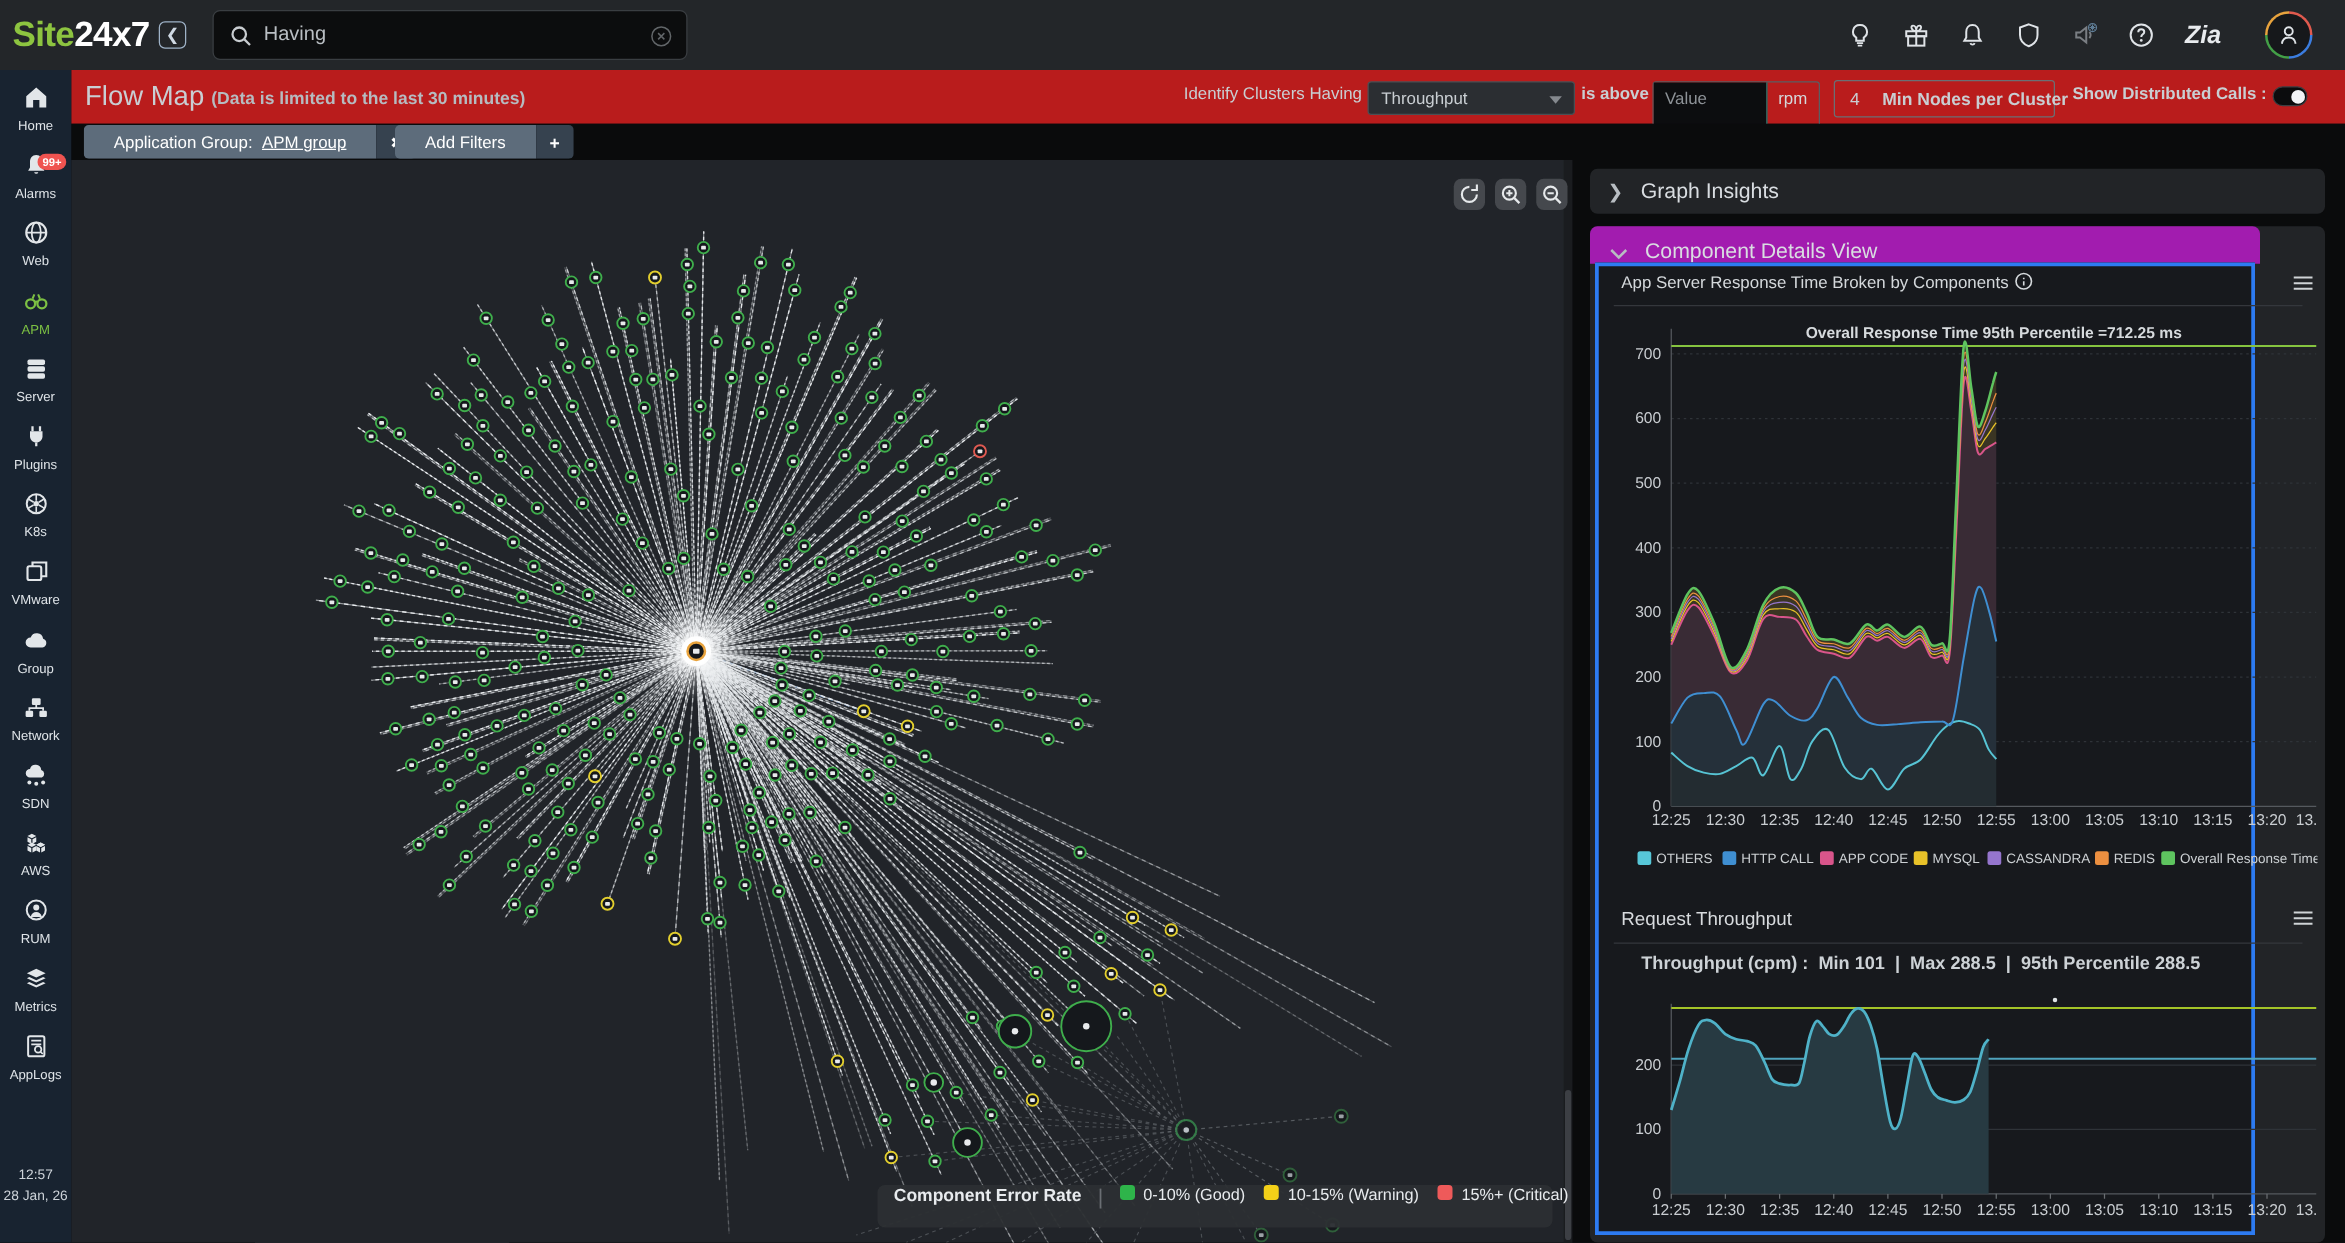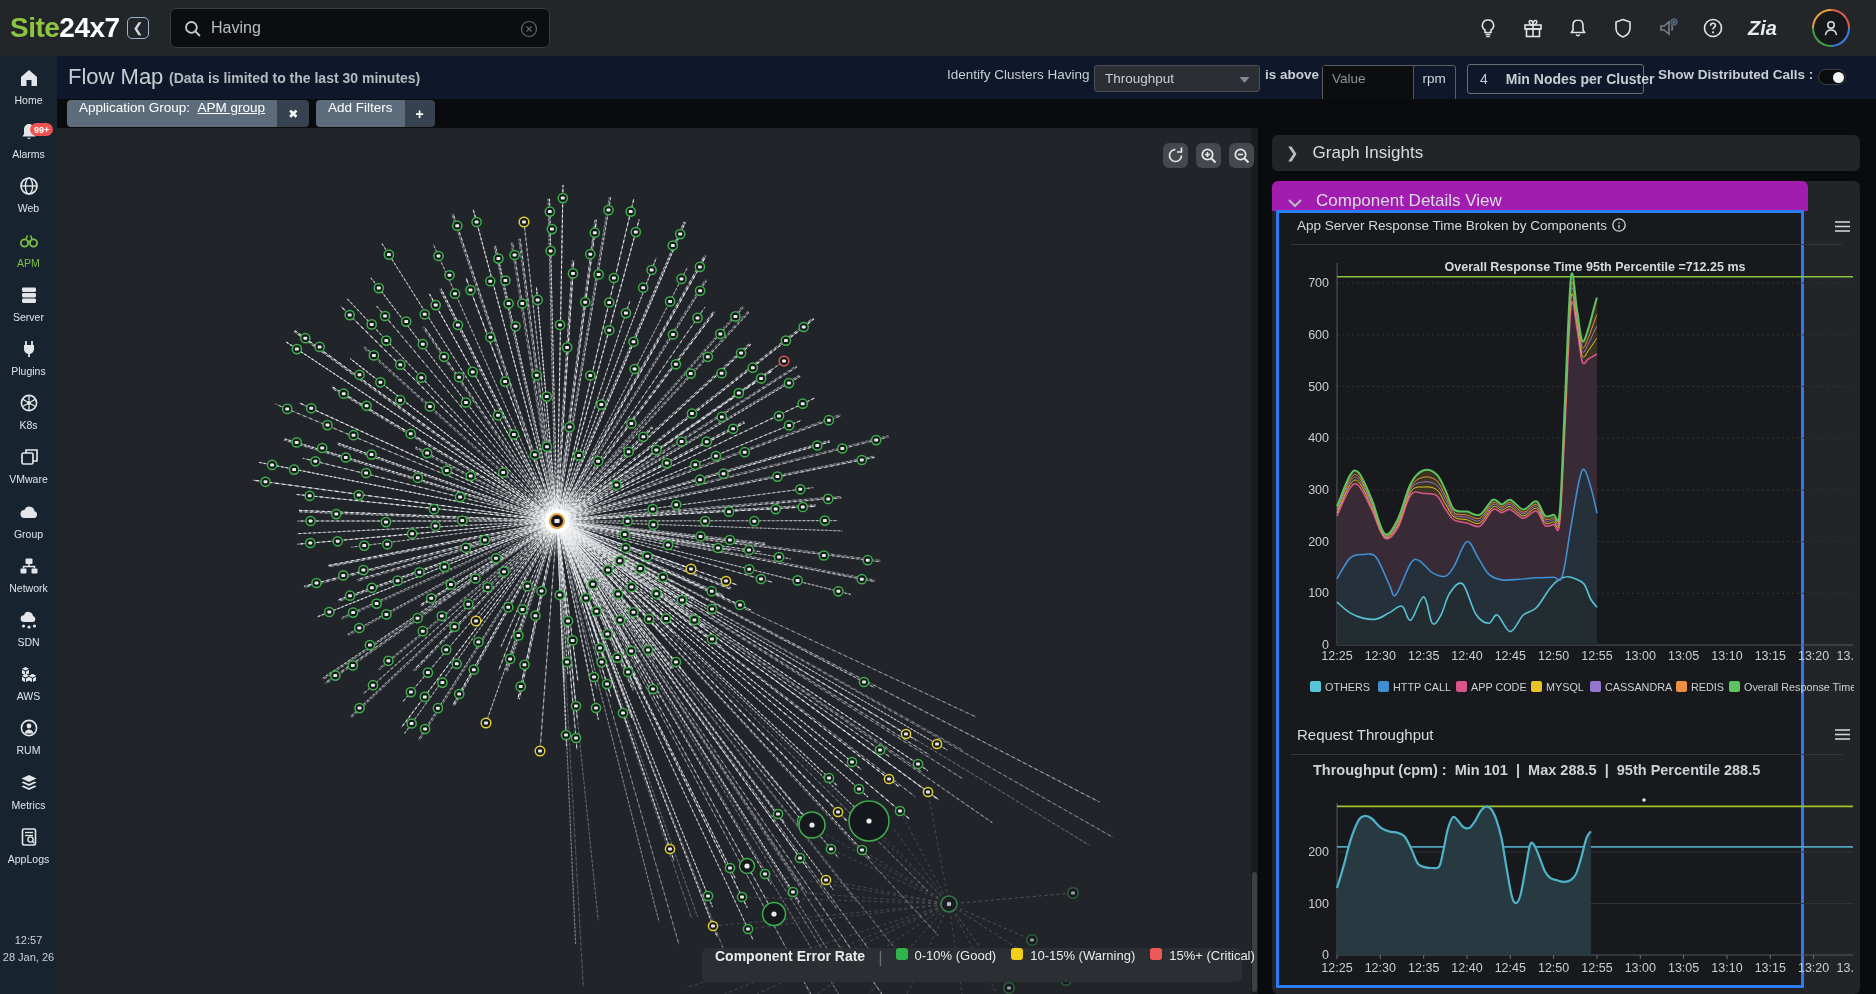--- a/index.html
+++ b/index.html
@@ -1,27 +1,27 @@
 <!DOCTYPE html>
 <html><head><meta charset="utf-8"><style>
 *{margin:0;padding:0;box-sizing:border-box}
 html,body{width:1876px;height:994px;overflow:hidden;background:#0a0b0c;font-family:"Liberation Sans",sans-serif}
 #topbar{position:absolute;left:0;top:0;width:1876px;height:56px;background:#232629;z-index:30}
 .logo{position:absolute;left:10px;top:12px;font-size:28px;font-weight:bold;letter-spacing:-0.5px}
 .logo .g{color:#8dc440}.logo .w{color:#ffffff}
 .collapse{position:absolute;left:127px;top:17px;width:22px;height:22px;border:1.5px solid #9fb3c8;border-radius:5px;color:#cfd9e3;text-align:center;font-size:13px;line-height:19px}
 .search{position:absolute;left:170px;top:8px;width:380px;height:40px;background:#0c0d0e;border:1px solid #3a3e42;border-radius:6px}
 .search .ph{position:absolute;left:40px;top:10px;font-size:16px;color:#b9bec3}
-#row2{position:absolute;left:57px;top:56px;width:1819px;height:43px;background:#0f172a;z-index:20}
+#row2{position:absolute;left:57px;top:56px;width:1819px;height:43px;background:#b91c1c;z-index:20}
 .fmtitle{position:absolute;left:11px;top:8px;font-size:22px;color:#c9ced3}
 .fmsub{position:absolute;left:112px;top:14px;font-size:14px;font-weight:bold;color:#b6bbc0}
 .ctl{position:absolute;top:7px;height:28px;font-size:13.5px;color:#c9ced2}
 #chiprow{position:absolute;left:57px;top:99px;width:1819px;height:29px;background:#0a0b0c;z-index:20}
 .chip{position:absolute;top:1px;height:27px;display:flex;border-radius:4px;overflow:hidden;font-size:13.5px;color:#fff}
-.chip .m{background:#5d6c7b;display:flex;align-items:flex-start;padding:0 12px}
+.chip .m{background:#5d6c7b;display:flex;align-items:center;padding:0 24px}
 .chip .x{background:#36424f;display:flex;align-items:center;padding:0 11px;font-size:12px}
 #maparea{position:absolute;left:57px;top:128px;width:1201px;height:866px;background:#212429;z-index:10}
 .zbtn{position:absolute;width:25px;height:25px;background:#45484d;border-radius:6px;color:#e6e9eb;text-align:center;z-index:15}
 #maplegend{position:absolute;left:645px;top:820px;width:540px;height:34px;background:rgba(44,47,51,0.95);border-radius:6px;z-index:15;display:flex;font-size:13px;color:#e8ebee;white-space:nowrap}
 .sq{width:12px;height:12px;border-radius:3px;display:inline-block;margin-right:7px;flex:none}
 #sidebar{position:absolute;left:0;top:56px;width:57px;height:938px;background:#182330;z-index:25}
 .sbitem{position:absolute;left:0;width:57px;text-align:center}
 .sbitem svg{margin-top:0px}
 .sblabel{font-size:10.5px;margin-top:1px}
 .badge99{position:absolute;left:30px;top:2px;background:#ef5350;color:#fff;font-size:9px;font-weight:bold;border-radius:7px;padding:1.5px 4px;z-index:2}

